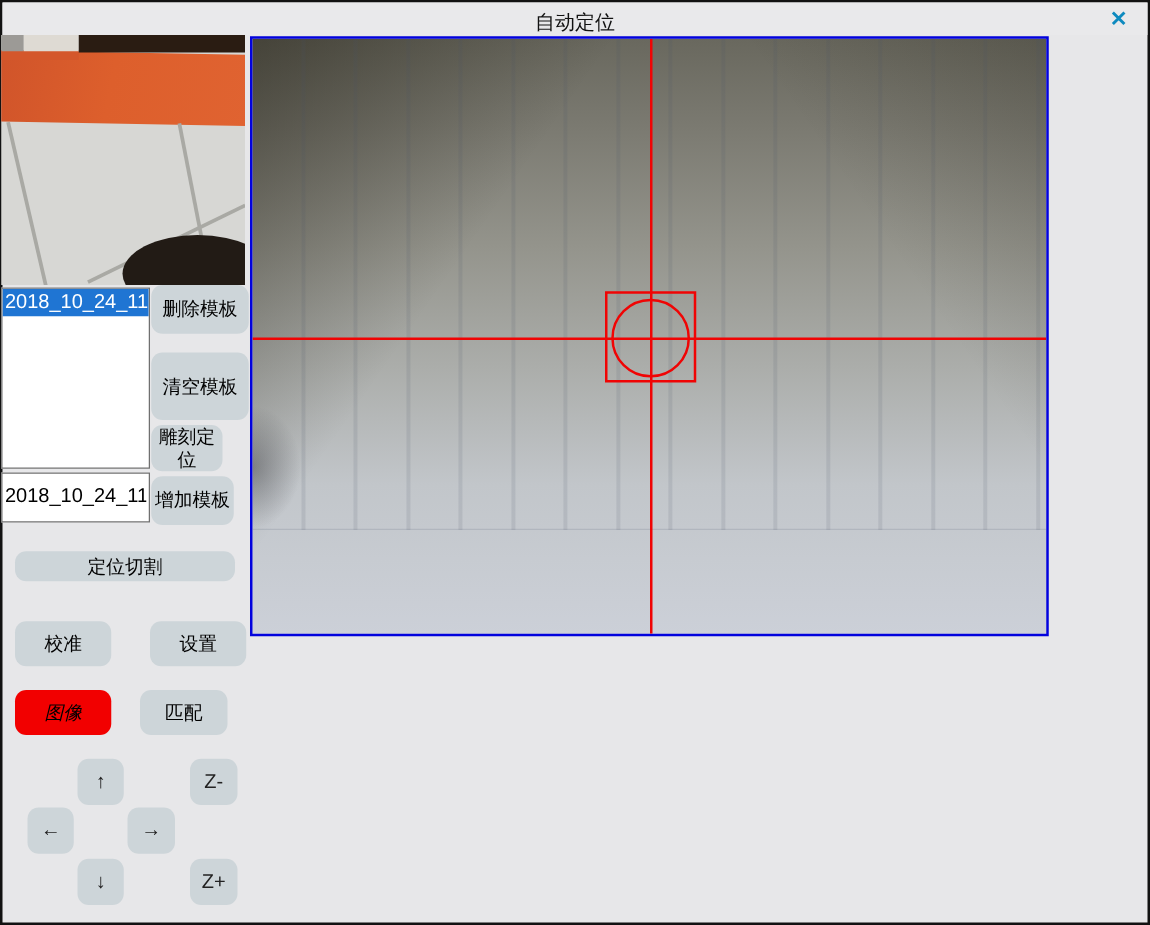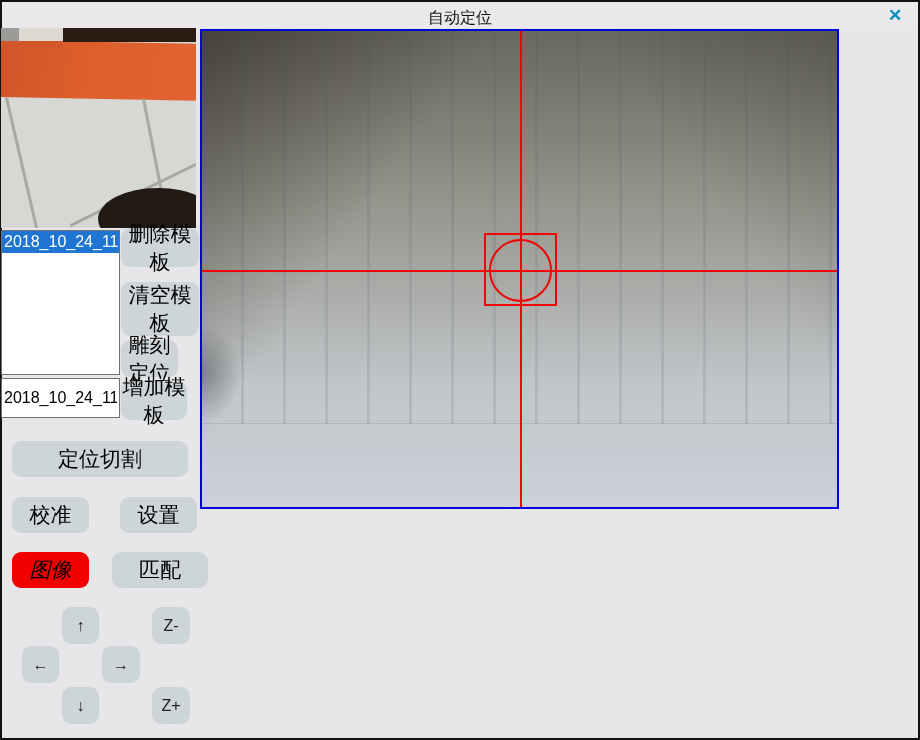--- a/index.html
+++ b/index.html
@@ -31,33 +31,33 @@
   .listbox{position:absolute;left:1px;top:230px;width:119px;height:145px;background:#fff;border:1px solid #707070;box-sizing:border-box;overflow:hidden;}
   .list-item{height:22px;line-height:22px;font-size:16px;padding-left:2px;white-space:nowrap;color:#000;}
   .list-item.selected{background:#1f75d3;color:#fff;}
   .name-input{
     position:absolute;left:1px;top:378px;width:119px;height:40px;background:#fff;border:1px solid #707070;
     box-sizing:border-box;font-size:16px;padding:0 2px;font-family:"Liberation Sans",sans-serif;color:#000;
   }
   
   .btn{
     position:absolute;background:#cdd5d9;border:none;border-radius:9px;color:#000;
-    display:flex;align-items:center;justify-content:center;font-size:21px;cursor:pointer;
+    display:flex;align-items:center;justify-content:center;font-size:15px;cursor:pointer;
     font-family:"Liberation Sans",sans-serif;padding:0;
   }
   .btn-red{background:#f20000;}
   .b-delete{left:121px;top:228px;width:78px;height:39px;}
   .b-clear{left:121px;top:282px;width:78px;height:54px;}
   .b-engrave{left:121px;top:340px;width:57px;height:37px;}
   .b-add{left:121px;top:381px;width:66px;height:39px;}
-  .b-cut{left:12px;top:441px;width:176px;height:36px;}
+  .b-cut{left:12px;top:441px;width:176px;height:24px;}
   .b-cal{left:12px;top:497px;width:77px;height:36px;}
   .b-set{left:120px;top:497px;width:77px;height:36px;}
   .b-img{left:12px;top:552px;width:77px;height:36px;font-style:italic;}
-  .b-match{left:112px;top:552px;width:96px;height:36px;}
+  .b-match{left:112px;top:552px;width:70px;height:36px;}
   .jog{border-radius:9px;font-size:16px;color:#222;}
   .b-up{left:62px;top:607px;width:37px;height:37px;}
   .b-zminus{left:152px;top:607px;width:38px;height:37px;}
   .b-left{left:22px;top:646px;width:37px;height:37px;}
   .b-right{left:102px;top:646px;width:38px;height:37px;}
   .b-down{left:62px;top:687px;width:37px;height:37px;}
   .b-zplus{left:152px;top:687px;width:38px;height:37px;}
   
   .camera{
     position:absolute;left:200px;top:29px;width:639px;height:480px;box-sizing:border-box;

